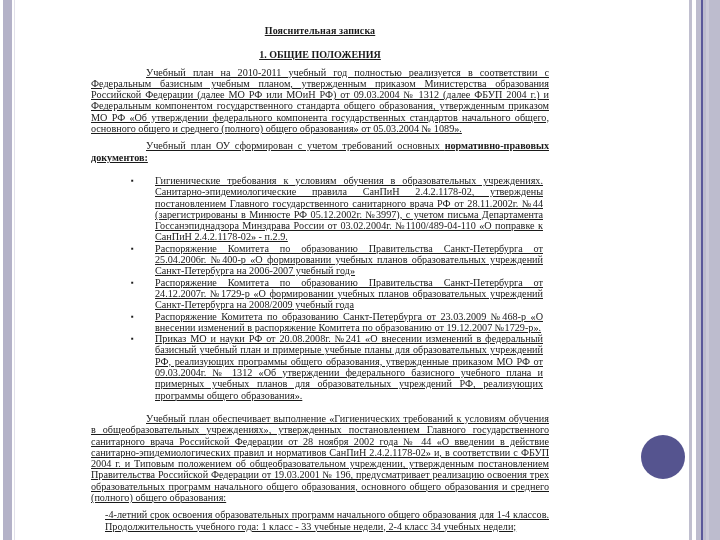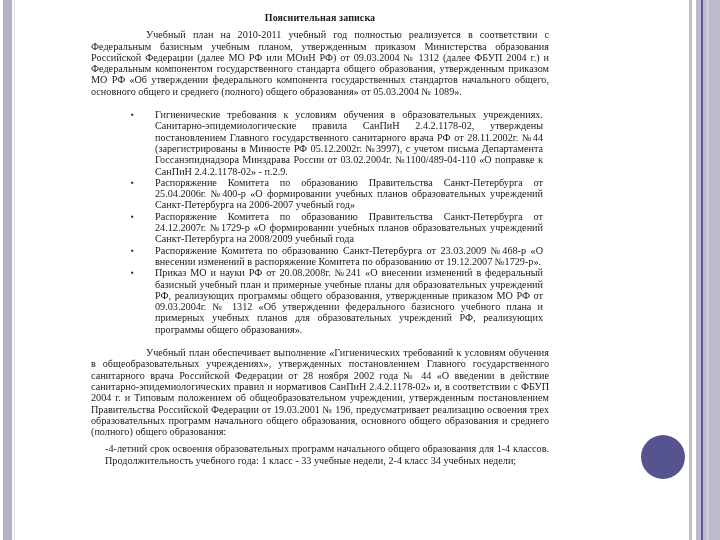--- a/index.html
+++ b/index.html
@@ -6,21 +6,21 @@
   body { width:720px; height:540px; background:#ffffff; position:relative; overflow:hidden;
          font-family:"Liberation Serif","DejaVu Serif",serif; color:#1a1a1a; }
   .frame-left { position:absolute; left:3px; top:0; width:9px; height:540px; background:#b4b2c8; }
   .frame-left-line { position:absolute; left:14px; top:0; width:1px; height:540px; background:#e2e1ea; }
   .frame-right-thin { position:absolute; left:689px; top:0; width:3px; height:540px; background:#c0bfcf; }
   .frame-right-band { position:absolute; left:696px; top:0; width:24px; height:540px; background:#bdbcce; }
   .frame-right-dark { position:absolute; left:701px; top:0; width:2px; height:540px; background:#5a589a; }
   .frame-right-light { position:absolute; left:706px; top:0; width:3px; height:540px; background:#cbcad8; }
   .circle { position:absolute; left:641px; top:435px; width:44px; height:44px; border-radius:50%; background:#55548f; }
 
-  .doc { position:absolute; left:85px; top:0; width:470px; height:420px; font-size:10.2px; line-height:11.3px; }
+  .doc { position:absolute; left:85px; top:13px; width:470px; height:420px; font-size:10.2px; line-height:11.3px;text-decoration:underline; }
   .title { text-align:center; font-weight:bold; font-size:10px; margin-top:12px; letter-spacing:0.1px; }
   .section { text-align:center; font-weight:bold; font-size:10px; margin-top:13px; }
   .p { text-align:justify; margin:6px; }
   .indent { text-indent:55px; }
   .bold { font-weight:bold; }
   ul { margin:12px; padding-left:58px; list-style:none; }
   li { position:relative; text-align:justify; margin:0; }
   li::before { content:"\25AA"; position:absolute; left:-24px; top:0; font-size:8px; }
   .tail { padding-left:14px; }
 </style>
@@ -30,21 +30,23 @@
 <div class="frame-left"></div>
 <div class="frame-left-line"></div>
 <div class="frame-right-thin"></div>
 <div class="frame-right-band"></div>
 <div class="frame-right-dark"></div>
 <div class="frame-right-light"></div>
 <div class="circle"></div>
 
 <div class="doc">
   <div class="title">Пояснительная записка</div>
+  <div class="section">1. ОБЩИЕ ПОЛОЖЕНИЯ</div>
   <p class="p indent">Учебный план на 2010-2011 учебный год полностью реализуется в соответствии с Федеральным базисным учебным планом, утвержденным приказом Министерства образования Российской Федерации (далее МО РФ или МОиН РФ) от 09.03.2004 № 1312 (далее ФБУП 2004 г.) и Федеральным компонентом государственного стандарта общего образования, утвержденным приказом МО РФ «Об утверждении федерального компонента государственных стандартов начального общего, основного общего и среднего (полного) общего образования» от 05.03.2004 № 1089».</p>
+  <p class="p indent"><span>Учебный план ОУ сформирован с учетом требований основных </span><span class="bold">нормативно-правовых документов:</span></p>
   <ul>
     <li>Гигиенические требования к условиям обучения в образовательных учреждениях. Санитарно-эпидемиологические правила СанПиН 2.4.2.1178-02, утверждены постановлением Главного государственного санитарного врача РФ от 28.11.2002г. №44 (зарегистрированы в Минюсте РФ 05.12.2002г. №3997), с учетом письма Департамента Госсанэпиднадзора Минздрава России от 03.02.2004г. №1100/489-04-110 «О поправке к СанПиН 2.4.2.1178-02» - п.2.9.</li>
     <li>Распоряжение Комитета по образованию Правительства Санкт-Петербурга от 25.04.2006г. №400-р «О формировании учебных планов образовательных учреждений Санкт-Петербурга на 2006-2007 учебный год»</li>
     <li>Распоряжение Комитета по образованию Правительства Санкт-Петербурга от 24.12.2007г. №1729-р «О формировании учебных планов образовательных учреждений Санкт-Петербурга на 2008/2009 учебный года</li>
     <li>Распоряжение Комитета по образованию Санкт-Петербурга от 23.03.2009 №468-р «О внесении изменений в распоряжение Комитета по образованию от 19.12.2007 №1729-р».</li>
     <li>Приказ МО и науки РФ от 20.08.2008г. №241 «О внесении изменений в федеральный базисный учебный план и примерные учебные планы для образовательных учреждений РФ, реализующих программы общего образования, утвержденные приказом МО РФ от 09.03.2004г. № 1312 «Об утверждении федерального базисного учебного плана и примерных учебных планов для образовательных учреждений РФ, реализующих программы общего образования».</li>
   </ul>
   <p class="p indent">Учебный план обеспечивает выполнение «Гигиенических требований к условиям обучения в общеобразовательных учреждениях», утвержденных постановлением Главного государственного санитарного врача Российской Федерации от 28 ноября 2002 года № 44 «О введении в действие санитарно-эпидемиологических правил и нормативов СанПиН 2.4.2.1178-02» и, в соответствии с ФБУП 2004 г. и Типовым положением об общеобразовательном учреждении, утвержденным постановлением Правительства Российской Федерации от 19.03.2001 № 196, предусматривает реализацию освоения трех образовательных программ начального общего образования, основного общего образования и среднего (полного) общего образования:</p>
   <p class="p tail">-4-летний срок освоения образовательных программ начального общего образования для 1-4 классов. Продолжительность учебного года: 1 класс - 33 учебные недели, 2-4 класс 34 учебных недели;</p>
 </div>

